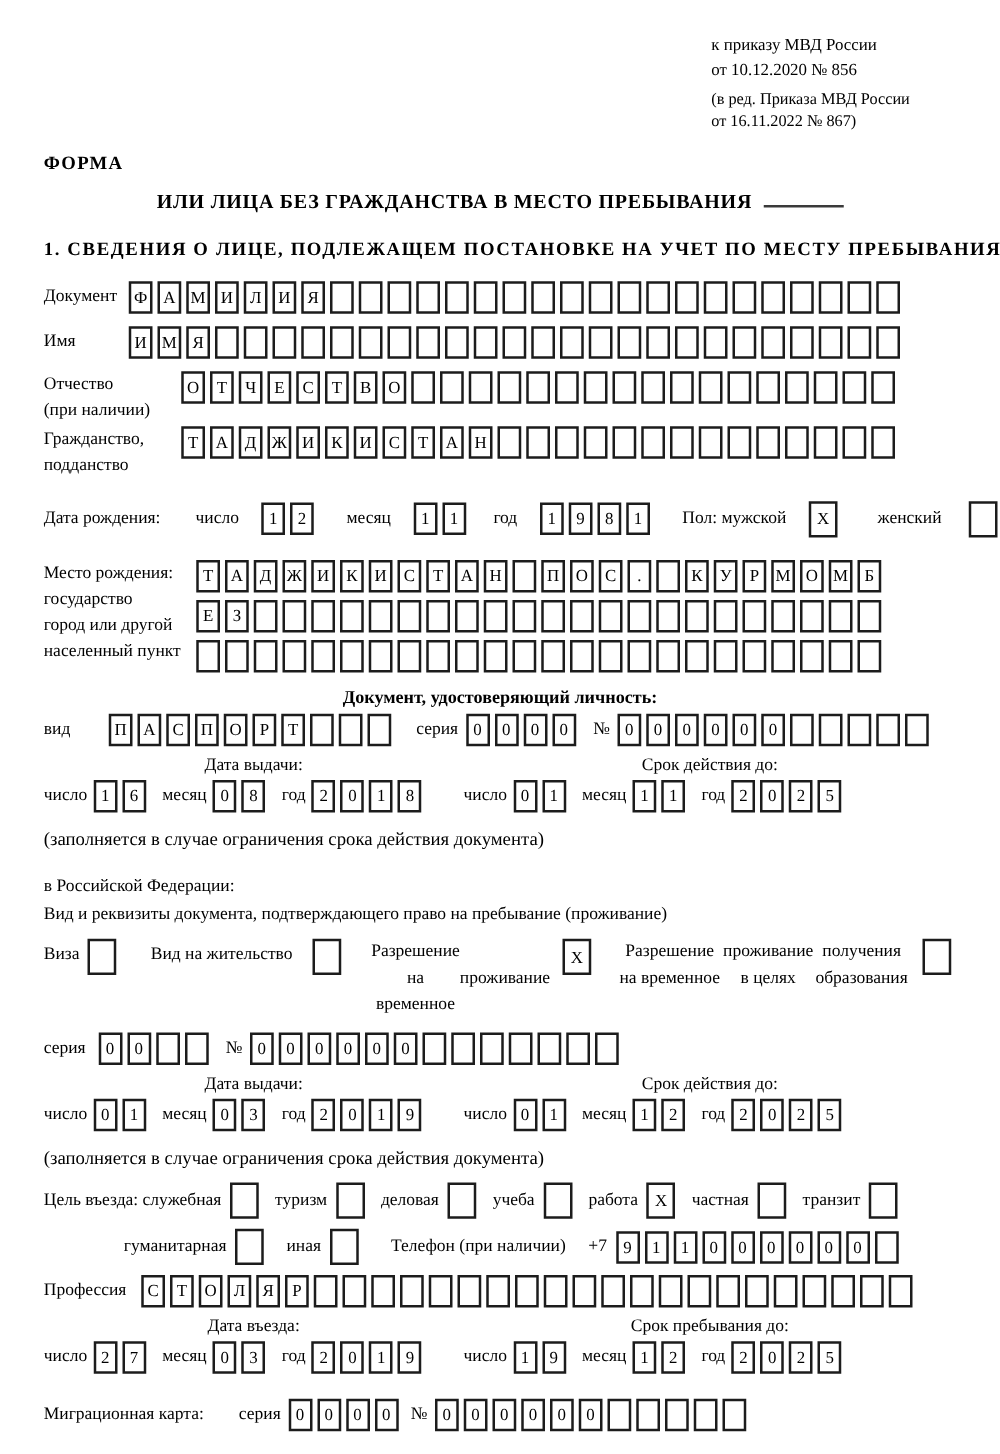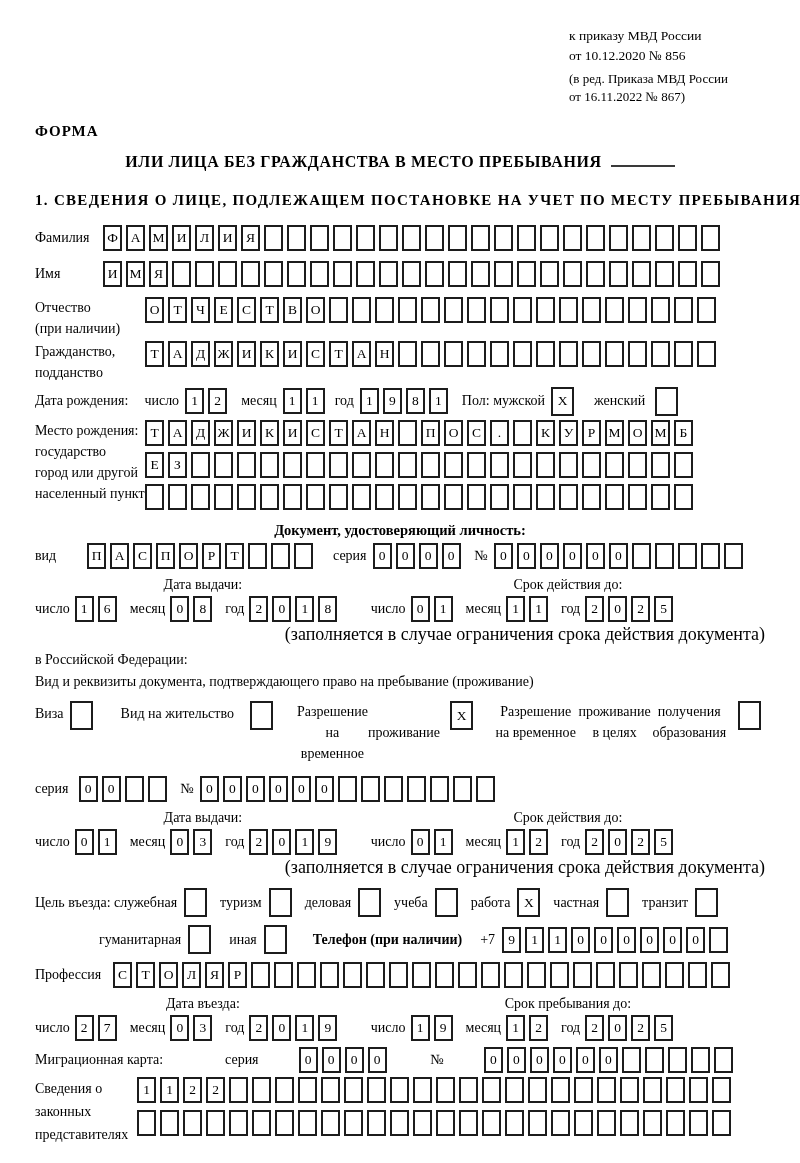--- a/index.html
+++ b/index.html
@@ -10,42 +10,42 @@
   .top{display:flex;justify-content:flex-end;}
   .appendix{width:196px;font-size:13.5px;line-height:1.45;}
   .edition{margin-top:5px;font-size:13px;line-height:1.4;}
   .forma{font-weight:bold;font-size:15px;margin:16px 0 10px;letter-spacing:1px;}
   .title{text-align:center;font-weight:bold;font-size:16px;line-height:1.5;letter-spacing:0.6px;}
   .blank-line{display:inline-block;width:64px;border-bottom:2.5px solid #3a3a3a;margin-left:9px;height:14px;vertical-align:baseline;}
   .section{font-weight:bold;font-size:15px;letter-spacing:1.3px;margin:18px 0 16px;white-space:nowrap;}
   
   .frow{display:flex;align-items:flex-start;}
   .ac{align-items:center;}
-  .mt2{margin-top:2px;}.mt4{margin-top:10px;}.mt6{margin-top:4px;}.mt8{margin-top:8px;}.mt10{margin-top:6px;gap:34px;}.mt12{margin-top:12px;}
+  .mt2{margin-top:2px;}.mt4{margin-top:10px;}.mt6{margin-top:18px;gap:12px;}.mt8{margin-top:8px;}.mt10{margin-top:20px;}.mt12{margin-top:12px;}
   .lbl{flex:0 0 auto;line-height:26px;}
   .w68{width:68px;}.w110{width:110px;line-height:21px;}.w78{width:78px;}
   .ml6{margin-left:6px;}.ml10{margin-left:10px;}.ml16{margin-left:16px;}.ml20{margin-left:20px;}.ml24{margin-left:24px;}
   .mr6{margin-right:6px;}.mr10{margin-right:10px;}.mr16{margin-right:16px;}
   .cells{display:flex;flex:0 0 auto;}
   .cell{flex:0 0 auto;width:15px;height:22px;border:2px solid #1c1c1c;margin-right:4px;
         display:flex;align-items:center;justify-content:center;font-size:13.5px;background:#fff;}
   .cbx .cell{width:19px;height:25px;}
   .multiline{line-height:21px;}
   .cellcol .cells{margin-bottom:6px;}
   
   .doc-head{text-align:center;font-weight:bold;font-size:14.5px;margin:6px 0 4px;}
   .dates{display:flex;margin-top:8px;}
   .dcol{display:flex;flex-direction:column;}
   .dcol.left{width:46%;}
   .dcol.right{width:54%;}
   .dhead{text-align:center;font-size:14px;margin-bottom:3px;}
   .dline{display:flex;align-items:center;}
   .dline .lbl{margin-right:5px;}
   .dline .cells{margin-right:9px;}
-  .note-r{text-align:right;font-size:18px;margin-top:2px;}
+  .note-r{font-size:15px;margin-top:14px;}
   .permit{display:flex;align-items:flex-start;margin-top:8px;}
   .pitem{display:flex;align-items:flex-start;}
   .plines{display:flex;flex-direction:row;align-items:center;line-height:21px;text-align:center;}
   .purpose{display:flex;align-items:center;margin-top:10px;}
   .purpose .lbl{margin-right:7px;}
   .purpose .cbx{margin-right:9px;}
   
   .glabel{width:102px;flex:0 0 auto;line-height:23px;}
   .gright{display:flex;flex-direction:column;}
   .gright .cells{margin-bottom:7px;}
@@ -68,21 +68,21 @@
 
   <div class="forma">ФОРМА</div>
 
   <div class="title">
     <div><span>ИЛИ ЛИЦА БЕЗ ГРАЖДАНСТВА В МЕСТО ПРЕБЫВАНИЯ</span><span class="blank-line"></span></div>
   </div>
 
   <div class="section">1. СВЕДЕНИЯ О ЛИЦЕ, ПОДЛЕЖАЩЕМ ПОСТАНОВКЕ НА УЧЕТ ПО МЕСТУ ПРЕБЫВАНИЯ</div>
 
   <div class="frow mt2">
-    <span class="lbl w68">Фамилия</span>
+    <span class="lbl w68">Документ</span>
     <span class="cells">
         <span class="cell">Ф</span>
         <span class="cell">А</span>
         <span class="cell">М</span>
         <span class="cell">И</span>
         <span class="cell">Л</span>
         <span class="cell">И</span>
         <span class="cell">Я</span>
         <span class="cell"></span>
         <span class="cell"></span>
@@ -549,21 +549,21 @@
 
   <div class="purpose" style="margin-top:8px;">
     <span class="lbl" style="margin-left:64px;">гуманитарная</span>
     <span class="cells cbx" style="margin-right:14px;">
         <span class="cell"></span>
       </span>
     <span class="lbl">иная</span>
     <span class="cells cbx" style="margin-right:22px;">
         <span class="cell"></span>
       </span>
-    <span class="lbl" style="margin-right:18px;font-weight:bold;">Телефон (при наличии)</span>
+    <span class="lbl" style="margin-right:18px;">Телефон (при наличии)</span>
     <span class="lbl">+7</span>
     <span class="cells">
         <span class="cell">9</span>
         <span class="cell">1</span>
         <span class="cell">1</span>
         <span class="cell">0</span>
         <span class="cell">0</span>
         <span class="cell">0</span>
         <span class="cell">0</span>
         <span class="cell">0</span>

